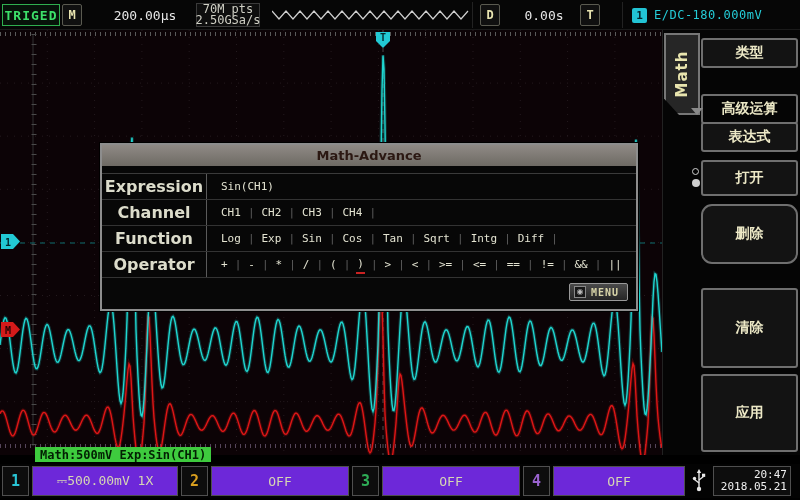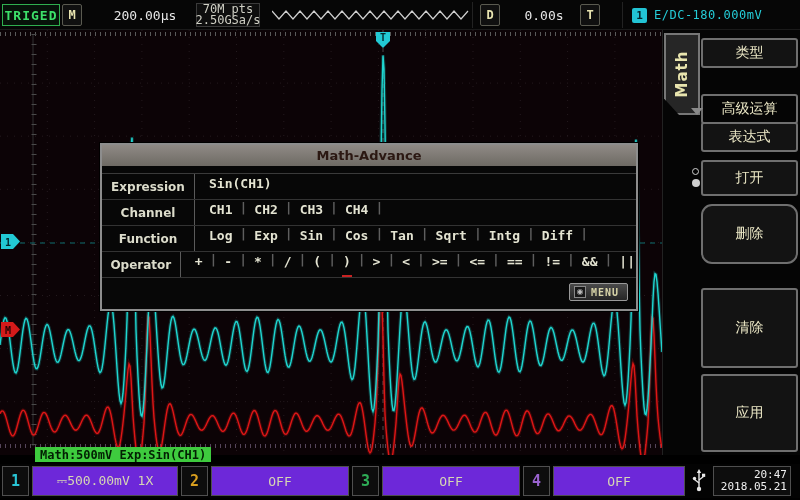--- a/index.html
+++ b/index.html
@@ -28,39 +28,39 @@
   
   #plot { position:absolute; left:0; top:30px; width:662px; height:425px; background:#0c0306; }
   #plot svg { display:block; }
   
   #sidebar { position:absolute; left:662px; top:30px; width:138px; height:425px; background:#050505; border-left:1px solid #222; }
   #math-tab { position:absolute; left:1px; top:3px; width:36px; height:82px; background:#262626; border:2px solid #777;
     clip-path:polygon(0 0,100% 0,100% 100%,42% 100%,0 80%);
     display:flex; align-items:center; justify-content:center; }
   #math-tab span { transform:rotate(-90deg); color:#e8e4ae; font-weight:bold; font-size:15px; letter-spacing:1px; }
   .side-btn { position:absolute; left:38px; width:97px; background:#131313; border:2px solid #6f6f6f; border-radius:3px;
-    color:#ece8c6; font-size:14px; font-weight:normal; display:flex; align-items:center; justify-content:center; }
+    color:#ece8c6; font-size:14px; font-weight:bold; display:flex; align-items:center; justify-content:center; }
   #btn-type   { top:8px;  height:30px; }
   #btn-adv    { top:64px; height:30px; background:#050505; }
   #btn-expr   { top:92px; height:30px; }
   #btn-open   { top:130px; height:36px; }
   #btn-delete { top:174px; height:60px;border-radius:11px; }
   #btn-clear  { top:258px; height:80px; }
   #btn-apply  { top:344px; height:78px; }
   #adv-caret { position:absolute; left:28px; top:78px; width:0; height:0; border-left:6px solid transparent; border-right:6px solid transparent; border-top:7px solid #8a8a8a; }
   #open-radios { position:absolute; left:29px; top:138px; display:flex; flex-direction:column; gap:4px; }
   #open-radios .radio-empty { width:7px; height:7px; border:1px solid #cfcfcf; border-radius:50%; }
   #open-radios .radio-filled { width:8px; height:8px; background:#cfcfcf; border-radius:50%; }
   
   #dialog { position:absolute; left:100px; top:143px; width:538px; height:168px; background:#070707; border:2px solid #8d8d8d; z-index:20; box-shadow:0 0 0 1px #000; }
   #dialog-title { height:21px; background:linear-gradient(#8f8a85,#6e6a64); color:#2b1812; font-size:13px; font-weight:bold; display:flex; align-items:center; justify-content:center; font-family:"DejaVu Sans", sans-serif; }
   #dialog-rows { margin-top:7px; border-top:1px solid #3a3a3a; }
   .dlg-row { height:26px; display:flex; border-bottom:1px solid #333; }
-  .dlg-label { width:93px; border-right:1px solid #5a5a5a; color:#dcdccb; font-size:12px; font-weight:bold; display:flex; align-items:center; justify-content:center; font-family:"DejaVu Sans", sans-serif; }
-  .dlg-values { flex:1; display:flex; padding-left:13px; font-family:"DejaVu Sans Mono", monospace; font-size:13px; color:#e4e4d2; font-weight:bold; }
+  .dlg-label { width:105px; border-right:1px solid #5a5a5a; color:#dcdccb; font-size:16px; font-weight:bold; display:flex; align-items:center; justify-content:center; font-family:"DejaVu Sans", sans-serif; }
+  .dlg-values { flex:1; display:flex; align-items:center; padding-left:13px; font-family:"DejaVu Sans Mono", monospace; font-size:11px; color:#e4e4d2; font-weight:normal; }
   .dlg-val { padding:2px 1px; white-space:pre; }
   .dlg-val.selected { border-bottom:2px solid #c92222; }
   .dlg-sep { color:#5e5e5e; padding:0 6px; }
   #dialog-footer { height:28px; display:flex; align-items:center; justify-content:flex-end; padding-right:8px; }
   #menu-btn { display:flex; align-items:center; gap:5px; border:1px solid #999; background:linear-gradient(#4a4a4a,#262626); padding:2px 8px 2px 4px; border-radius:2px; }
   #menu-btn .knob { width:12px; height:12px; border:1px solid #888; background:#181818; color:#bbb; font-size:8px; line-height:10px; text-align:center; }
   #menu-btn .menu-label { color:#d8d4a8; font-size:10px; font-weight:bold; letter-spacing:1px; font-family:"DejaVu Sans Mono", monospace; }
   
   #math-readout { position:absolute; left:35px; top:447px; height:15px; background:#3ecb3e; color:#032003; font-size:12px; font-weight:bold; font-family:"DejaVu Sans Mono", monospace; padding:0 5px; display:flex; align-items:center; z-index:15; }
   #chbar { position:absolute; left:0; top:464px; width:800px; height:34px; background:#030303; display:flex; align-items:center; gap:3px; padding:0 2px; }

